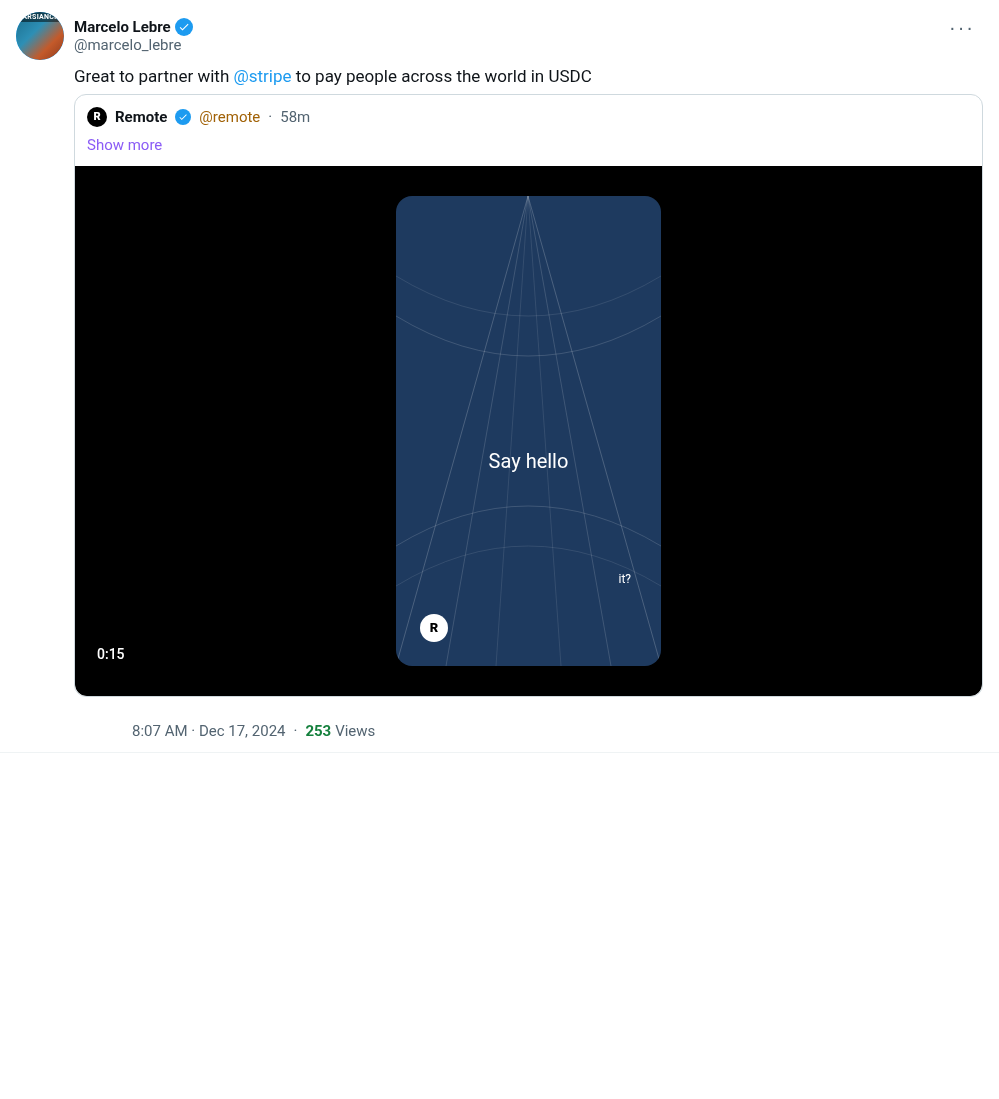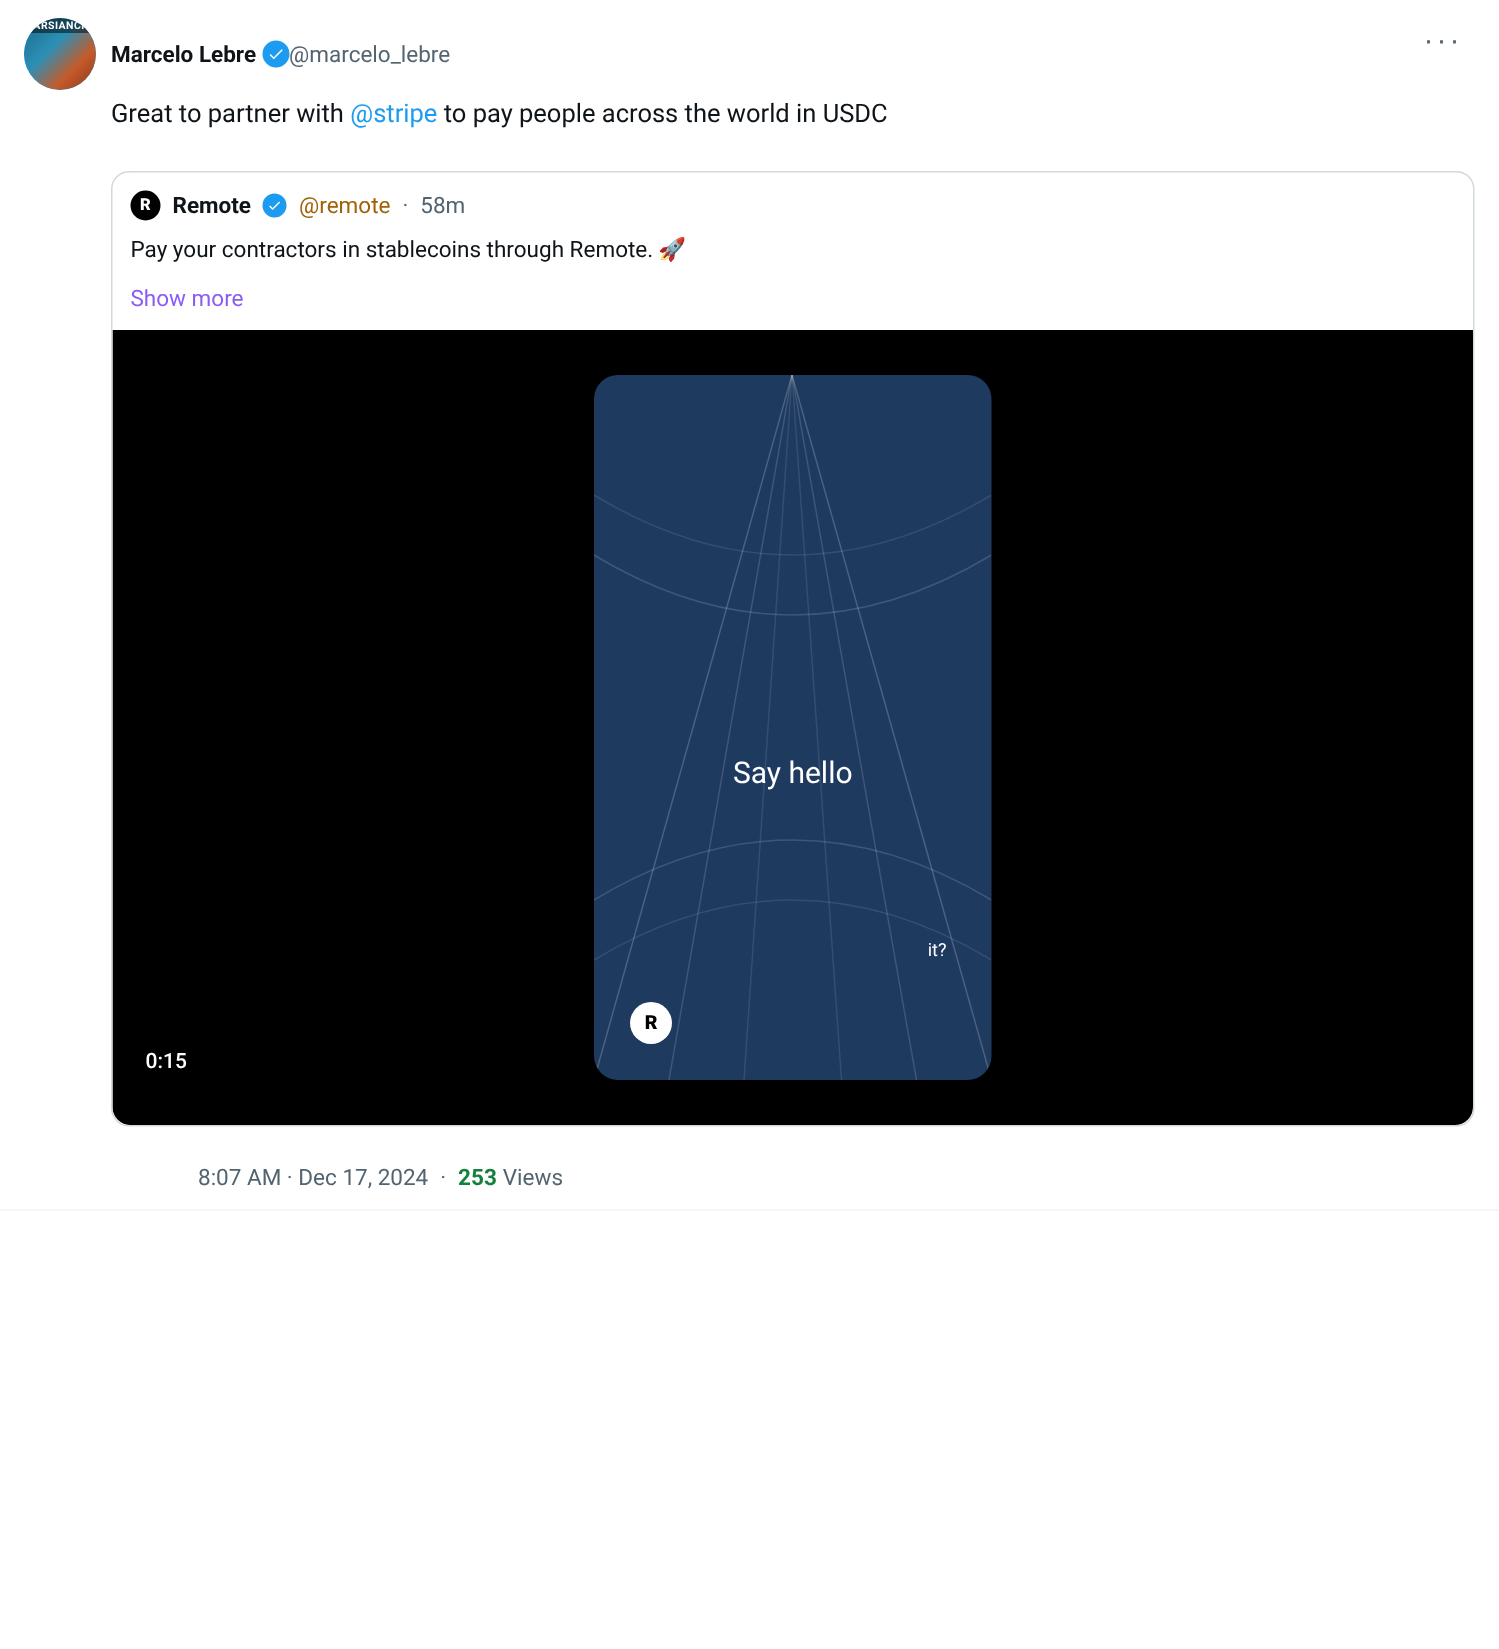--- a/index.html
+++ b/index.html
@@ -59,21 +59,21 @@
       font-size: 7px;
       color: white;
       text-align: center;
       padding: 1px 2px;
       font-weight: bold;
       letter-spacing: 0.3px;
     }
 
     .user-info {
       display: flex;
-      flex-direction: row;
+      flex-direction: column;
     }
 
     .display-name-row {
       display: flex;
       align-items: center;
       gap: 4px;
     }
 
     .display-name {
       font-weight: 700;
@@ -118,21 +118,21 @@
 
     .tweet-content {
       margin-left: 58px;
       margin-top: 2px;
     }
 
     .tweet-text {
       font-size: 17px;
       line-height: 1.5;
       color: #0f1419;
-      margin-bottom: 24px;
+      margin-bottom: 4px;
     }
 
     .mention {
       color: #1d9bf0;
     }
 
     .quote-header {
       display: flex;
       align-items: center;
       gap: 8px;
@@ -353,21 +353,20 @@
           <span class="quote-name">Remote</span>
           <span class="quote-verified">
             <svg viewBox="0 0 24 24" fill="white" width="10" height="10">
               <path d="M9 16.17L4.83 12l-1.42 1.41L9 19 21 7l-1.41-1.41L9 16.17z"></path>
             </svg>
           </span>
           <span class="quote-username">@remote</span>
           <span class="quote-time">·</span>
           <span class="quote-time">58m</span>
         </div>
-        <div class="quote-text">Pay your contractors in stablecoins through Remote. 🚀</div>
         <button class="show-more">Show more</button>
       </div>
 
       <div class="video-container">
         <div class="video-card">
           <svg class="video-card-lines" viewBox="0 0 265 470" preserveAspectRatio="none">
             <line x1="132" y1="0" x2="0" y2="470" stroke="rgba(255,255,255,0.2)" stroke-width="1"></line>
             <line x1="132" y1="0" x2="265" y2="470" stroke="rgba(255,255,255,0.2)" stroke-width="1"></line>
             <line x1="132" y1="0" x2="50" y2="470" stroke="rgba(255,255,255,0.15)" stroke-width="1"></line>
             <line x1="132" y1="0" x2="215" y2="470" stroke="rgba(255,255,255,0.15)" stroke-width="1"></line>

